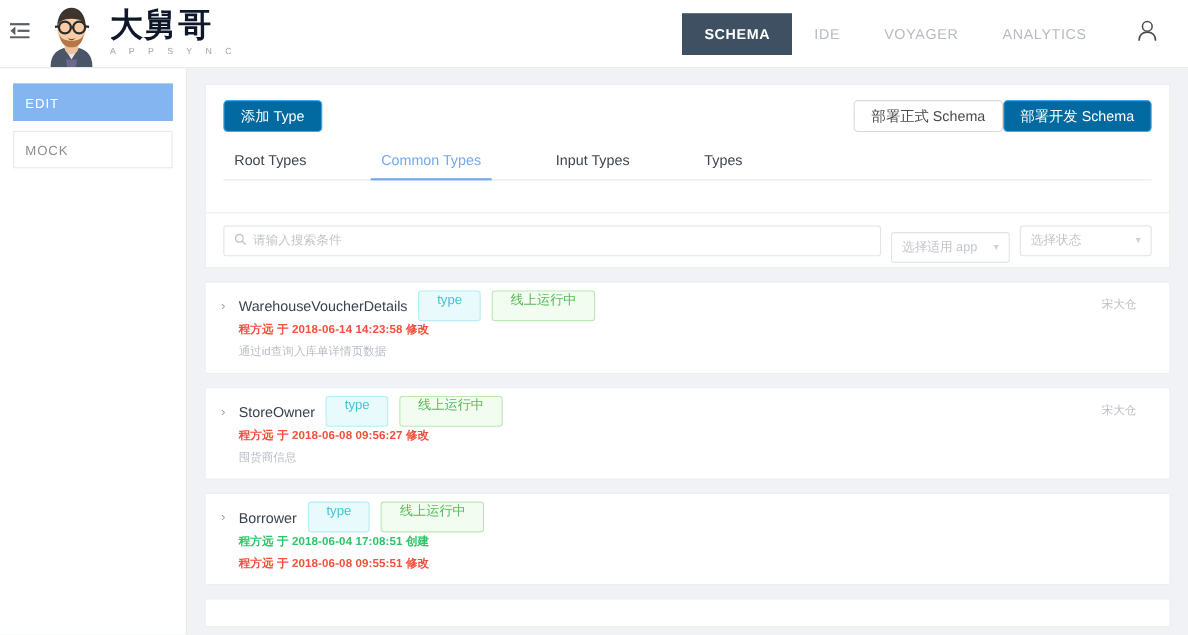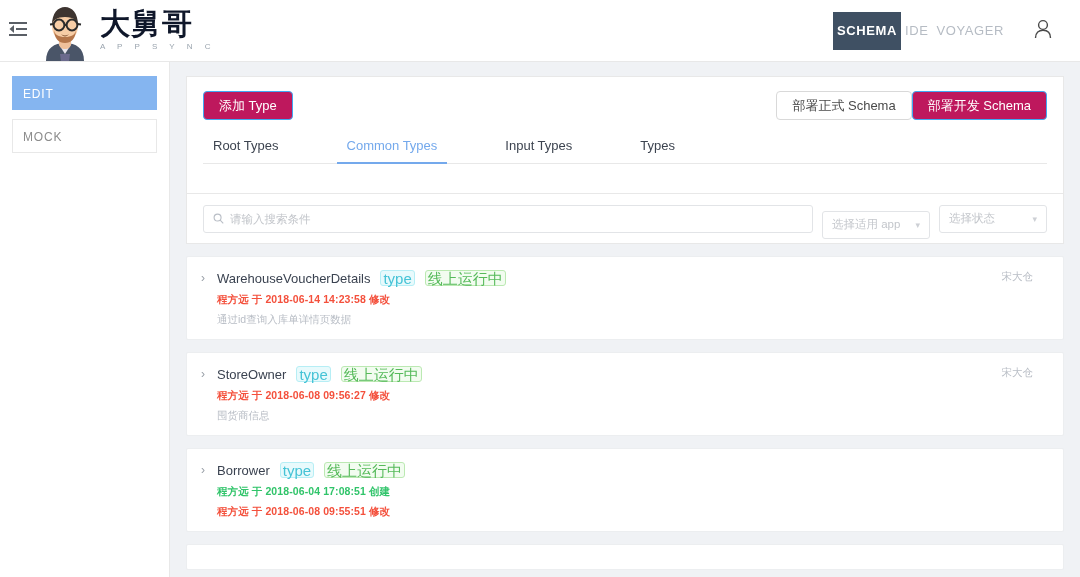--- a/index.html
+++ b/index.html
@@ -26,21 +26,21 @@
   .brand-cn {
     font-size: 30px; font-weight: bold; color: #0f172a; letter-spacing: 1px;
     line-height: 32px; font-family: "DejaVu Sans", sans-serif;
   }
   .brand-en {
     font-size: 8px; color: #9aa4ae; letter-spacing: 5px; line-height: 12px;
     margin-top: 1px; text-align: center;
   }
   .nav-zone { margin-left: auto; display: flex; align-items: center; height: 62px; }
   .nav-item {
-    font-size: 13px; color: #b6bcc4; letter-spacing: 0.6px; padding: 0 4px;
+    font-size: 13px; color: #b6bcc4; letter-spacing: 0.6px; padding: 0 20px;
     height: 38px; line-height: 38px; cursor: pointer; white-space: nowrap;
   }
   .nav-item.active { background: #3f5063; color: #ffffff; font-weight: bold; }
   .user-icon-wrap {
     padding: 0 26px 0 24px; display: flex; align-items: center; cursor: pointer;
   }
 
   
   .body-row { display: flex; height: 515px; }
   .sidebar {
@@ -60,21 +60,21 @@
 
   .content-card {
     background: #ffffff; border: 1px solid #e8e8e8; padding: 14px 16px 0 16px;
     height: 118px;
   }
   .toolbar-row { display: flex; align-items: flex-start; }
   .btn {
     font-size: 13px; height: 29px; line-height: 27px; padding: 0 15px;
     border-radius: 4px; cursor: pointer; display: inline-block; white-space: nowrap;
   }
-  .btn-primary { background: #be185d; color: #fff; border: 1px solid #40a9f3; }
+  .btn-primary { background: #0369a1; color: #fff; border: 1px solid #40a9f3; }
   .btn-default { background: #fff; color: #4a4a4a; border: 1px solid #d9d9d9; }
   .toolbar-right { margin-left: auto; display: flex; }
 
   .tabs { display: flex; margin-top: 18px; border-bottom: 1px solid #e8e8e8; }
   .tab {
     font-size: 13px; color: #3d4450; padding: 0 10px 10px 10px; margin-right: 48px;
     cursor: pointer; position: relative; white-space: nowrap;
   }
   .tab.active { color: #74a9ec; }
   .tab.active::after {
@@ -95,39 +95,39 @@
     width: 100%; margin-left: 6px; font-family: inherit; background: transparent;
   }
   .search-box input::placeholder { color: #c3c6cb; }
   .select-box {
     height: 28px; border: 1px solid #e2e4e7; border-radius: 3px; margin-left: 9px;
     display: flex; align-items: center; justify-content: space-between;
     padding: 0 9px; font-size: 11.5px; color: #c3c6cb; background: #fff;
     cursor: pointer; white-space: nowrap;
   }
   .sel-app { width: 108px; margin-top: 12px; }
-  .sel-state { width: 108px; }
+  .sel-state { width: 120px; }
   .chev { color: #cdd0d5; font-size: 9px; margin-left: 6px; }
 
   
   .list-area { margin-top: 12px; }
   .type-card {
     background: #ffffff; border: 1px solid #eceef0; border-radius: 2px;
     padding: 12px 14px 12px 14px; margin-bottom: 12px; display: flex;
     position: relative;
   }
   .caret {
     color: #9aa0a8; font-size: 12px; width: 16px; flex: 0 0 16px; line-height: 16px;
     cursor: pointer; user-select: none; padding-top: 1px;
   }
   .card-main { flex: 1 1 auto; min-width: 0; }
   .title-row { display: flex; align-items: center; height: 18px; }
   .type-name { font-size: 13px; color: #3a4250; white-space: nowrap; }
   .tag {
-    font-size: 15px; line-height: 15px; height: 16px; padding: 0 2px;
+    font-size: 12px; line-height: 15px; height: 28px; padding: 0 16px;
     border-radius: 3px; margin-left: 10px; white-space: nowrap;
   }
   .tag-type { color: #45c3d6; background: #e8fafc; border: 1px solid #b6eef5; }
   .tag-status { color: #56ba5a; background: #f2fcf0; border: 1px solid #bbe9b2; }
   .meta-created { font-size: 10.5px; color: #30c46a; margin-top: 6px; font-weight: bold; letter-spacing: .1px; }
   .meta-modified { font-size: 10.5px; color: #f4503c; margin-top: 6px; font-weight: bold; letter-spacing: .1px; }
   .desc { font-size: 10.5px; color: #b9bec6; margin-top: 6px; }
   .owner {
     position: absolute; right: 30px; top: 13px; font-size: 10.5px; color: #b9bec6;
   }
@@ -171,20 +171,21 @@
       <div class="brand-text">
         <div class="brand-cn">大舅哥</div>
         <div class="brand-en">A P P   S Y N C</div>
       </div>
     </div>
 
     <div class="nav-zone">
       <div class="nav-item active">SCHEMA</div>
       <div class="nav-item">IDE</div>
       <div class="nav-item">VOYAGER</div>
+      <div class="nav-item">ANALYTICS</div>
       <div class="user-icon-wrap">
         <span>
           <svg width="22" height="22" viewBox="0 0 22 22">
             <circle cx="11" cy="7" r="4.4" fill="none" stroke="#4a4a4a" stroke-width="1.4"></circle>
             <path d="M3.5 20 C3.5 14.5 7 12.2 11 12.2 C15 12.2 18.5 14.5 18.5 20" fill="none" stroke="#4a4a4a" stroke-width="1.4"></path>
           </svg>
         </span>
       </div>
     </div>
   </div>

